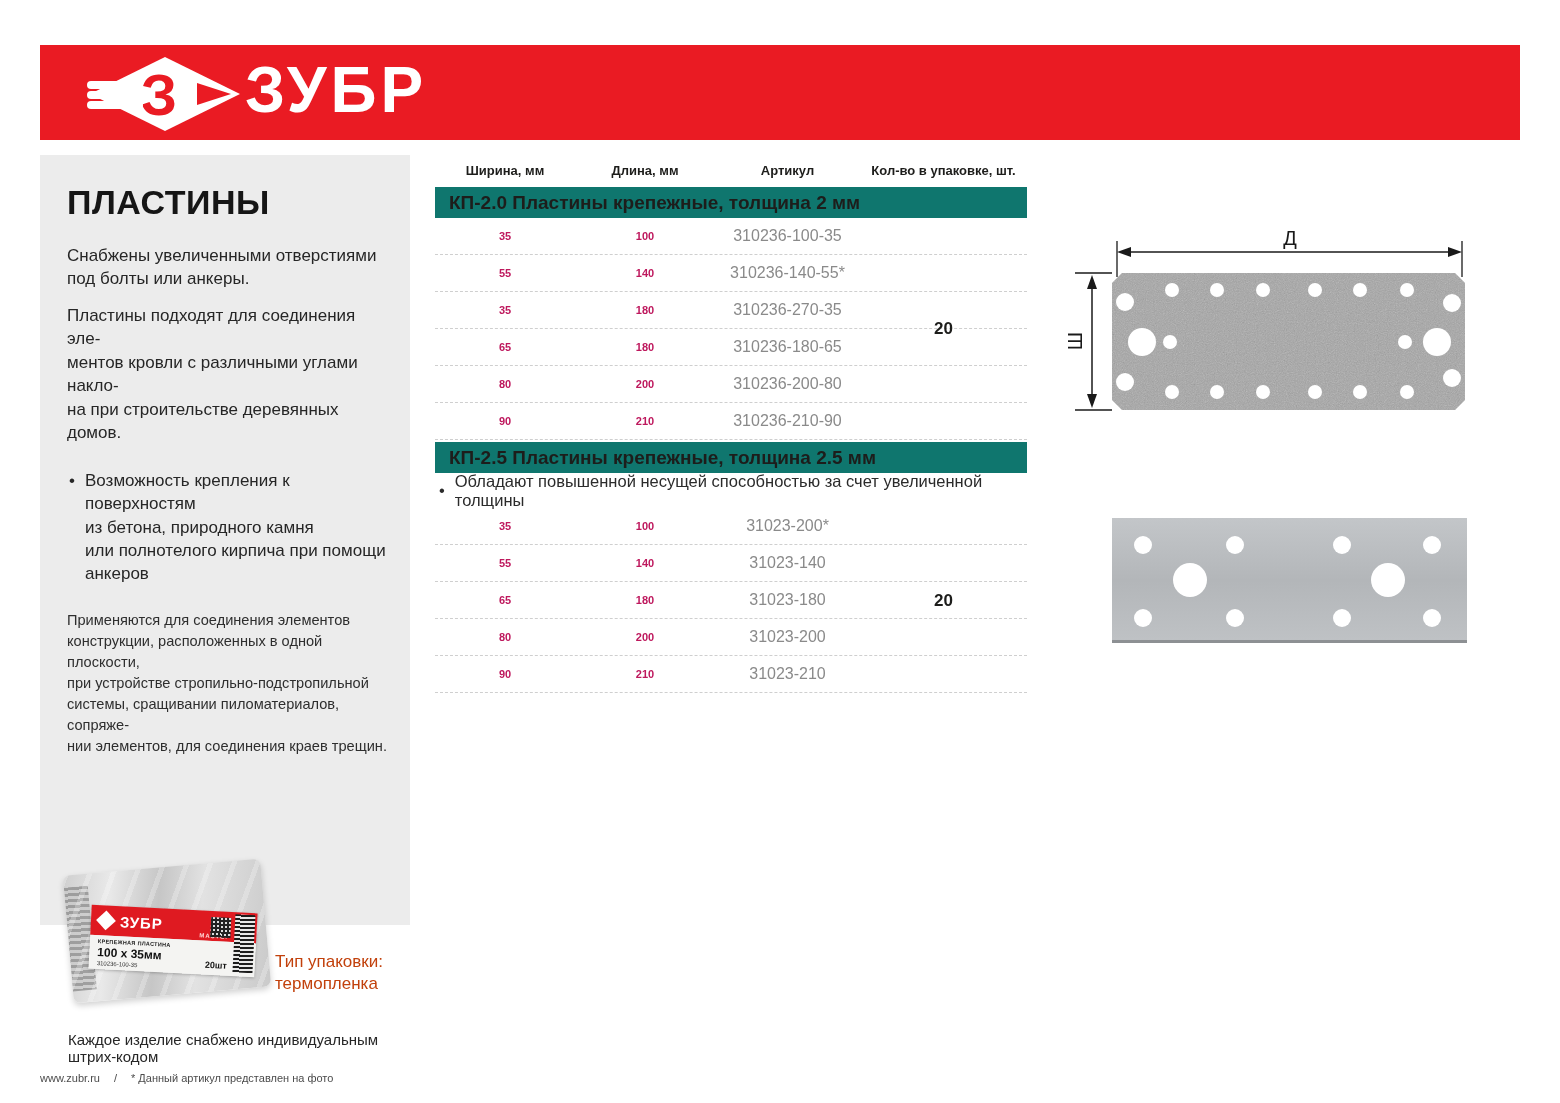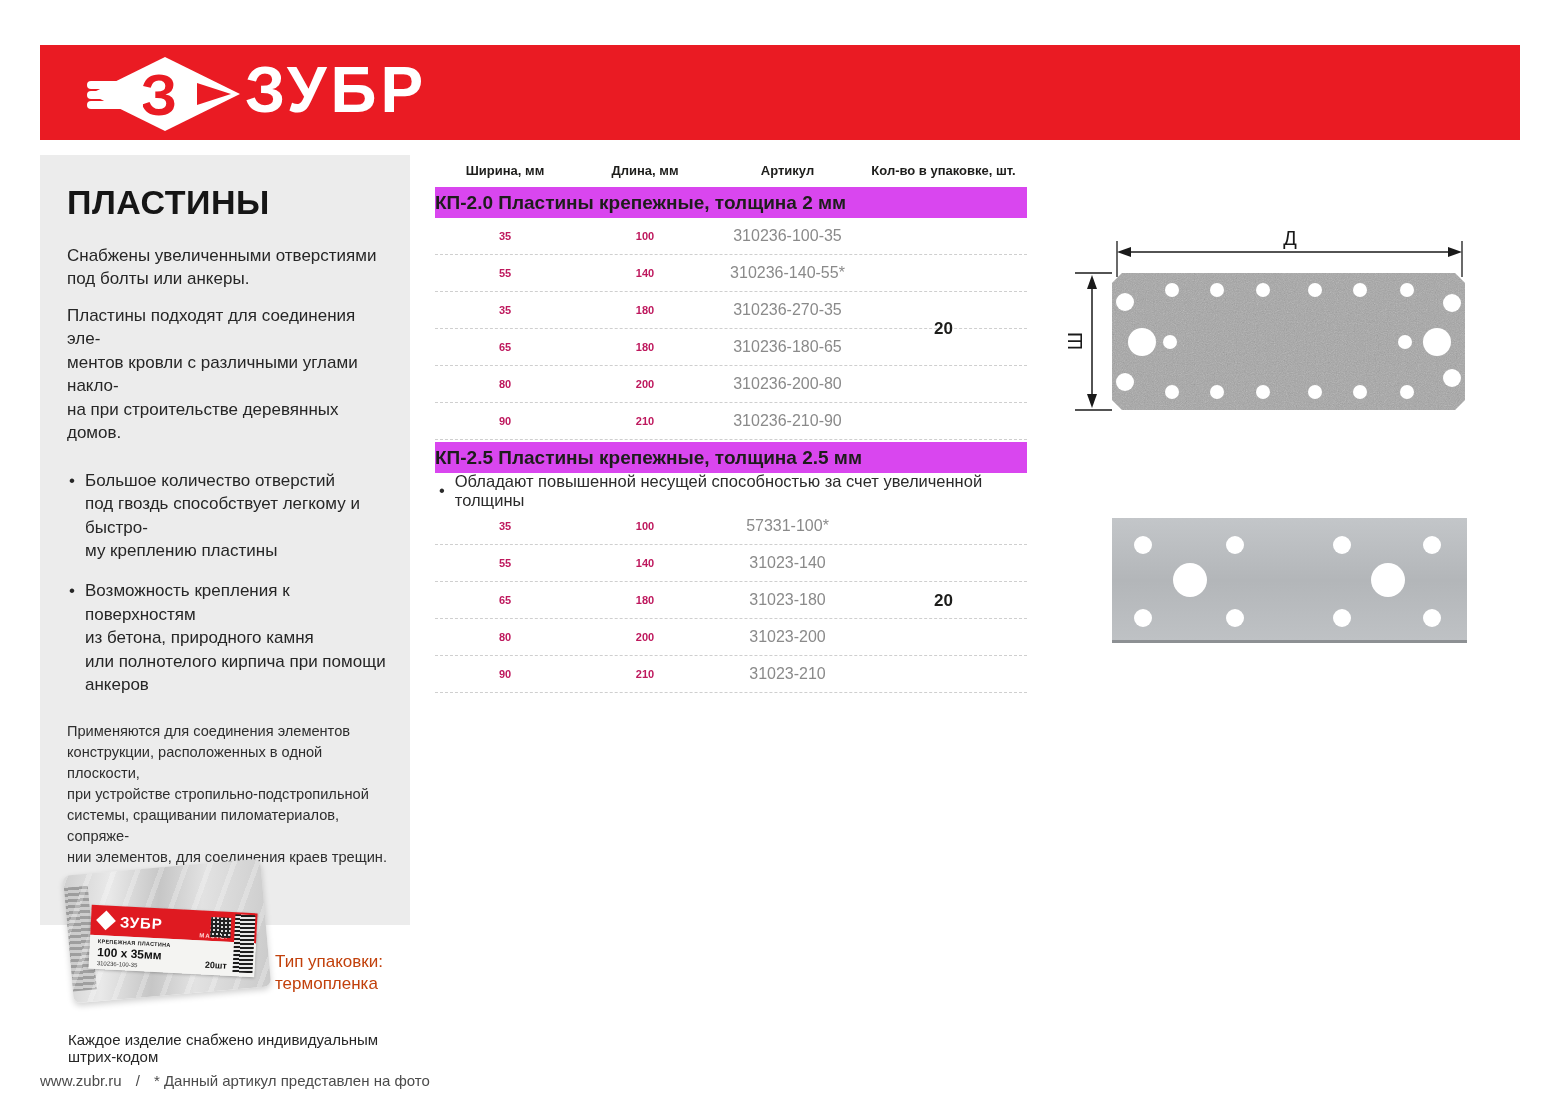--- a/index.html
+++ b/index.html
@@ -48,37 +48,37 @@
     background:
       repeating-linear-gradient(90deg,#222 0 2px,transparent 2px 4px),
       repeating-linear-gradient(0deg,#222 0 2px,#ddd 2px 4px); }
   .package-type { position:absolute; left:235px; top:796px; font-size:17px; line-height:1.32; color:#c2410c; white-space:pre-line; }
   .barcode-note { position:absolute; left:28px; top:876px; width:335px; font-size:15px; color:#262626; }
 
   
   .table-area { position:absolute; left:435px; top:155px; width:592px; }
   .thead { display:grid; grid-template-columns:140px 140px 145px 167px; height:30px; align-items:center; }
   .thead span { text-align:center; font-size:13px; font-weight:700; color:#1d1d1b; }
-  .section-bar { height:31px; line-height:31px; background:#d946ef; font-size:19px; font-weight:800; color:#1d1d1b; margin-top:2px; }
+  .section-bar { height:31px; line-height:31px; background:#0f766e; font-size:19px; font-weight:800; color:#1d1d1b; padding-left:14px; margin-top:2px; }
   .rows { position:relative; }
   .trow { display:grid; grid-template-columns:140px 140px 145px; height:37px; align-items:center; border-bottom:1px dashed #cfcfcf; }
   .trow .cell { text-align:center; }
   .cell.v { font-size:11px; font-weight:700; color:#be185d; }
   .cell.a { font-size:16px; color:#8a8a8a; }
   .qty { position:absolute; left:425px; top:0; bottom:0; width:167px; display:flex; align-items:center; justify-content:center;
     font-size:17px; font-weight:700; color:#1d1d1b; }
   .note-row { display:flex; align-items:center; height:35px; font-size:16.5px; color:#2b2b2b; padding-left:4px; }
   .note-row .dot { margin-right:10px; color:#2b2b2b; }
 
   
   .fig1 { position:absolute; left:1060px; top:215px; }
   .fig2 { position:absolute; left:1080px; top:500px; }
 
   
-  .footer { position:absolute; left:40px; top:1072px; display:flex; gap:14px; font-size:15px; color:#4b4b4b; }
+  .footer { position:absolute; left:40px; top:1072px; display:flex; gap:14px; font-size:11px; color:#4b4b4b; }
 </style>
 </head>
 <body>
 
 <div class="page">
 
   <header class="brandbar">
     <svg class="logo-mark" width="160" height="78" viewBox="0 0 160 78">
       <polygon points="80,2 155,39 80,76 5,39" fill="#ffffff"></polygon>
       <text x="74" y="60" text-anchor="middle" font-family="Liberation Sans, sans-serif" font-size="58" font-weight="900" fill="#ea1b23">З</text>
@@ -91,23 +91,20 @@
   </header>
 
   <aside class="sidebar">
     <h1>ПЛАСТИНЫ</h1>
     <p class="body">Снабжены увеличенными отверстиями
 под болты или анкеры.</p>
     <p class="body">Пластины подходят для соединения эле-
 ментов кровли с различными углами накло-
 на при строительстве деревянных домов.</p>
     <ul>
-      <li>Большое количество отверстий
-под гвоздь способствует легкому и быстро-
-му креплению пластины</li>
       <li>Возможность крепления к поверхностям
 из бетона, природного камня
 или полнотелого кирпича при помощи
 анкеров</li>
     </ul>
     <p class="app-note">Применяются для соединения элементов
 конструкции, расположенных в одной плоскости,
 при устройстве стропильно-подстропильной
 системы, сращивании пиломатериалов, сопряже-
 нии элементов, для соединения краев трещин.</p>
@@ -183,21 +180,21 @@
 
     <div class="section-bar">КП-2.5  Пластины крепежные, толщина 2.5 мм</div>
     <div class="note-row">
       <span class="dot">•</span>
       <span>Обладают повышенной несущей способностью за счет увеличенной толщины</span>
     </div>
     <div class="rows">
       <div class="trow">
         <div class="cell v">35</div>
         <div class="cell v">100</div>
-        <div class="cell a">57331-100*</div>
+        <div class="cell a">31023-200*</div>
       </div>
       <div class="trow">
         <div class="cell v">55</div>
         <div class="cell v">140</div>
         <div class="cell a">31023-140</div>
       </div>
       <div class="trow">
         <div class="cell v">65</div>
         <div class="cell v">180</div>
         <div class="cell a">31023-180</div>

